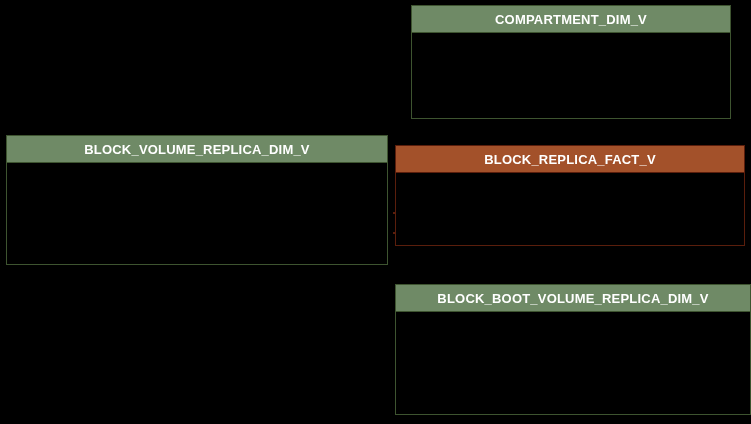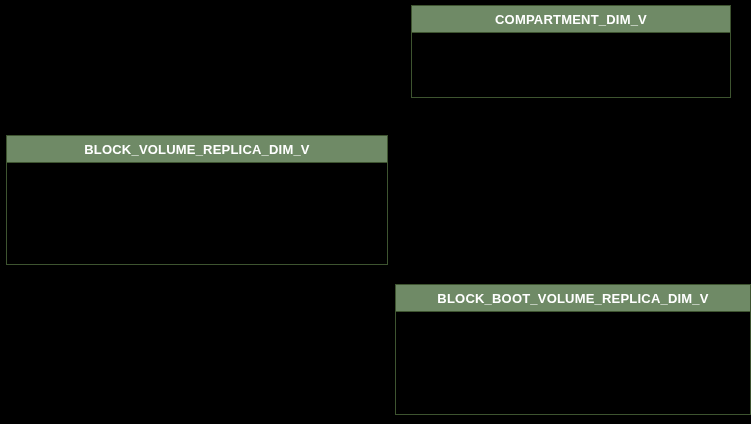--- a/index.html
+++ b/index.html
@@ -44,21 +44,21 @@
     background: #000000;
   }
   .anchor {
     position: absolute;
     left: -3px;
     width: 3px;
     height: 2px;
     background: #5a1e0c;
   }
   
-  .e1 { left: 411px; top: 5px;   width: 320px; height: 93px; }
+  .e1 { left: 411px; top: 5px;   width: 320px; height: 114px; }
   .e2 { left: 6px;   top: 135px; width: 382px; height: 130px; }
   .e3 { left: 395px; top: 145px; width: 350px; height: 101px; }
   .e4 { left: 395px; top: 284px; width: 356px; height: 131px; justify-content: space-between; }
   .a1 { top: 66px; }
   .a2 { top: 86px; }
 </style>
 </head>
 <body>
 
 <div id="canvas" style="background: rgb(0, 0, 0);">
@@ -66,19 +66,25 @@
   <div class="entity e1" style="border-color: rgb(62, 84, 48);">
     <div class="header" style="background: rgb(111, 138, 102); color: rgb(255, 255, 255); border-bottom-color: rgb(62, 84, 48);">COMPARTMENT_DIM_V</div>
     <div class="body"></div>
   </div>
 
   <div class="entity e2" style="border-color: rgb(62, 84, 48);">
     <div class="header" style="background: rgb(111, 138, 102); color: rgb(255, 255, 255); border-bottom-color: rgb(62, 84, 48);">BLOCK_VOLUME_REPLICA_DIM_V</div>
     <div class="body"></div>
   </div>
 
+  <div class="entity e3" style="border-color: rgb(90, 30, 12);">
+    <div class="header" style="background: rgb(163, 81, 42); color: rgb(255, 255, 255); border-bottom-color: rgb(90, 30, 12);">BLOCK_REPLICA_FACT_V</div>
+    <div class="body"></div>
+    <div class="anchor a1" style="background: rgb(90, 30, 12);"></div>
+    <div class="anchor a2" style="background: rgb(90, 30, 12);"></div>
+  </div>
 
   <div class="entity e4" style="border-color: rgb(62, 84, 48);">
     <div class="header" style="background: rgb(111, 138, 102); color: rgb(255, 255, 255); border-bottom-color: rgb(62, 84, 48);">BLOCK_BOOT_VOLUME_REPLICA_DIM_V</div>
     <div class="body"></div>
   </div>
 
 </div>
 
 </body></html>

